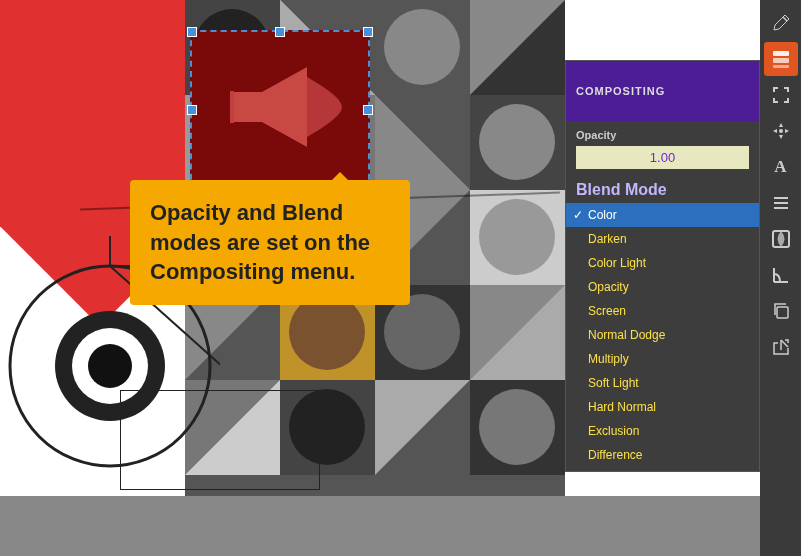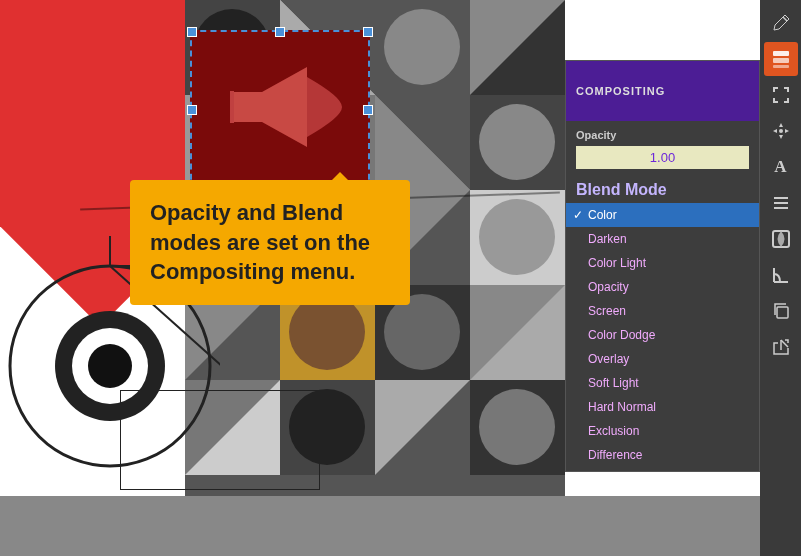--- a/index.html
+++ b/index.html
@@ -178,21 +178,21 @@
     }
 
     .blend-list {
       list-style: none;
       margin: 0;
       padding: 4px 0;
     }
 
     .blend-item {
       padding: 5px 10px 5px 22px;
-      color: #f0abfc;
+      color: #fde047;
       font-size: 12px;
       cursor: pointer;
       position: relative;
     }
     .blend-item.selected {
       background: #2c6fbe;
       color: #fff;
     }
     .blend-item.selected::before {
       content: '✓';
@@ -384,20 +384,20 @@
   </div>
 
   <div class="blend-label">Blend Mode</div>
 
   <ul class="blend-list">
     <li class="blend-item selected">Color</li>
     <li class="blend-item">Darken</li>
     <li class="blend-item">Color Light</li>
     <li class="blend-item">Opacity</li>
     <li class="blend-item">Screen</li>
-    <li class="blend-item">Color Dodge</li>
-    <li class="blend-item">Overlay</li>
+    <li class="blend-item">Normal Dodge</li>
+    <li class="blend-item">Multiply</li>
     <li class="blend-item">Soft Light</li>
     <li class="blend-item">Hard Normal</li>
     <li class="blend-item">Exclusion</li>
     <li class="blend-item">Difference</li>
   </ul>
 </div>
 
 </body></html>

